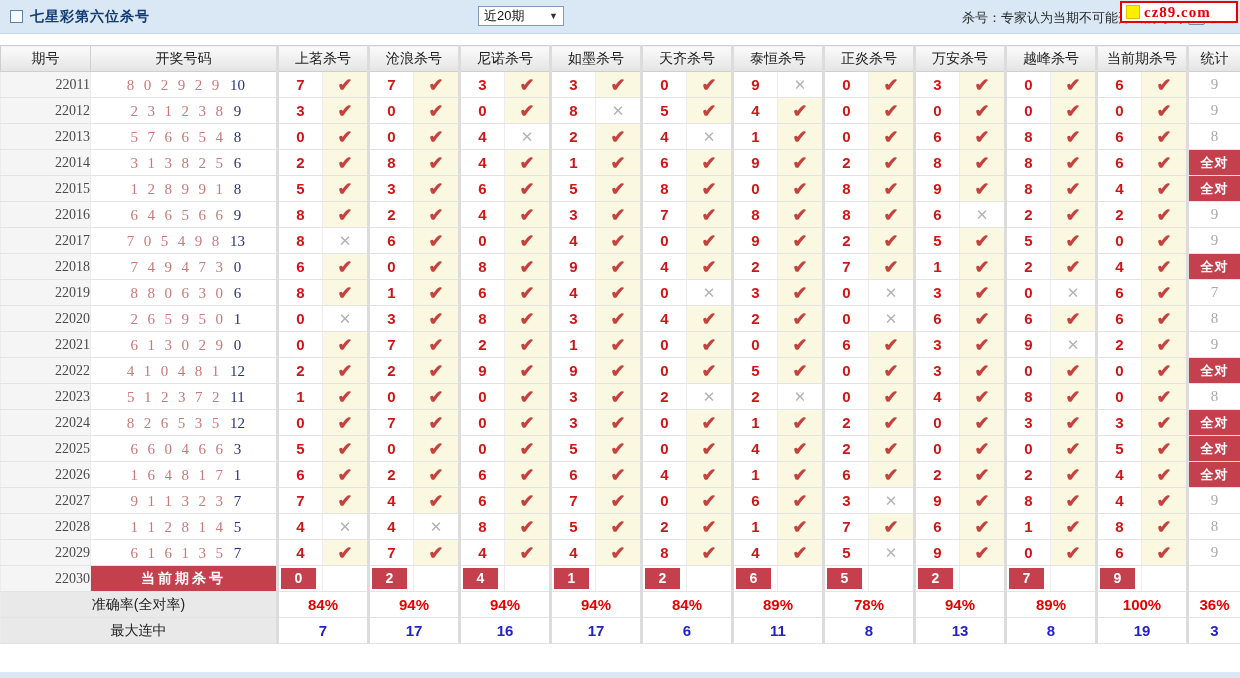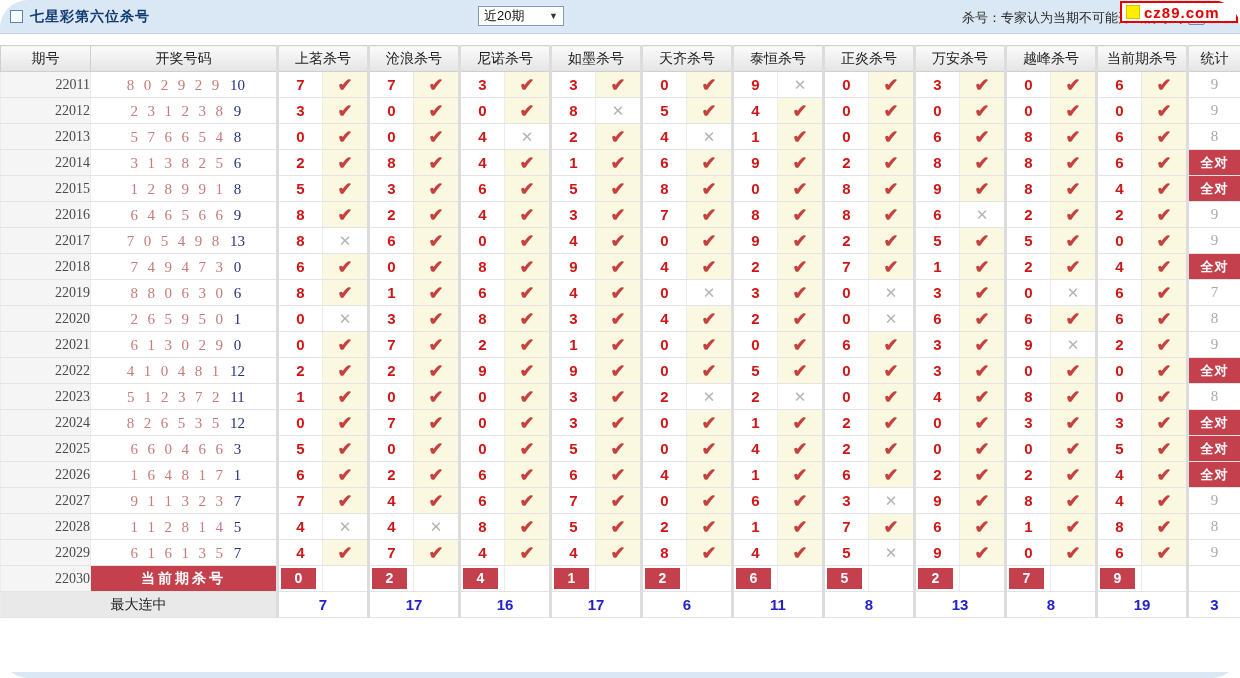--- a/index.html
+++ b/index.html
@@ -1,29 +1,29 @@
 <!DOCTYPE html>
 <html style="--topbar-bg: #d9e8f4; --title-navy: #123a73; --kill-red: #cf1616; --check-red: #c6423e; --miss-gray: #b3b3b3; --hit-bg: #fbf8e2; --badge-red: #c5404d; --draw-digit: #c97a7a; --draw-last: #26337f; --percent-red: #e60000; --streak-blue: #2222cc; --logo-red: #e60000; --logo-yellow: #ffee00;"><head>
 <meta charset="utf-8">
 <style>
   html,body{margin:0;padding:0;background:#fff;font-family:"Liberation Sans",sans-serif;}
-  .screen{position:relative;width:1240px;height:678px;background:#fff;overflow:hidden;border-radius:28px;}
+  .screen{position:relative;width:1240px;height:678px;background:#fff;overflow:hidden;}
 
   
   .topbar{position:absolute;left:0;top:0;width:1240px;height:33px;background:var(--topbar-bg);border-bottom:1px solid #c3d6e8;}
   .chk{position:absolute;left:10px;top:10px;width:11px;height:11px;background:#f6fbff;border:1px solid #5b84b5;}
   .title{position:absolute;left:30px;top:8px;font-size:14px;font-weight:bold;color:var(--title-navy);letter-spacing:1px;}
   .range-dd{position:absolute;left:478px;top:6px;width:86px;height:20px;background:#fff;border:1px solid #7f9db9;display:flex;align-items:center;justify-content:space-between;padding:0 5px;font-size:13px;color:#111;cursor:pointer;box-sizing:border-box;}
   .range-dd .arrow{font-size:9px;color:#333;}
   .note-wrap{position:absolute;right:6px;top:9px;display:flex;align-items:center;gap:5px;font-size:13px;color:#2b2b2b;white-space:nowrap;}
   .mini-icon{display:inline-block;width:15px;height:12px;background:#9db4c8;border:1px solid #6f8aa5;border-radius:2px;box-shadow:inset 0 0 0 2px #dfeaf2;}
   .note-suffix{color:#8d9db0;font-size:12px;}
   .logo{position:absolute;right:2px;top:1px;width:106px;height:18px;background:#fff;border:2px solid var(--logo-red);display:flex;align-items:center;gap:4px;padding:0 4px;z-index:3;}
   .logo-sq{width:12px;height:12px;background:var(--logo-yellow);border:1px solid #d9c400;}
-  .logo-text{color:var(--logo-red);font-family:Liberation Sans, sans-serif;font-weight:bold;font-size:15px;letter-spacing:1px;text-align:center;}
+  .logo-text{color:var(--logo-red);font-family:Liberation Serif, serif;font-weight:bold;font-size:15px;letter-spacing:1px;text-align:center;}
 
   
   .table-wrap{position:absolute;left:0;top:45px;width:1240px;}
   table.kt{border-collapse:collapse;table-layout:fixed;width:1240px;border:1px solid #c9c9c9;}
   .kt th{height:25px;background:linear-gradient(#fbfbfb,#e4e4e4);border:1px solid #cfcfcf;font-weight:normal;font-size:14px;color:#1c1c1c;padding:0;}
   .kt td{height:25px;border-top:1px solid #e3e3e3;border-bottom:1px solid #e3e3e3;border-left:1px solid #ececec;border-right:1px solid #ececec;text-align:center;padding:0;overflow:hidden;white-space:nowrap;}
   .kt th.grp, .kt td.gstart{border-left:3px solid #dcdcdc;}
   .kt td.period{background:#f5f5f5;color:#4a4a4a;font-family:"Liberation Serif",serif;font-size:14px;text-align:right;}
   .kt td.draw{background:#fff;}
   .dm{display:inline-block;width:17px;color:var(--draw-digit);font-family:"Liberation Serif",serif;font-size:15px;}
@@ -631,20 +631,34 @@
               <div class="kbadge">7</div>
             </td>
             <td class="kmark"></td>
             <td class="gstart">
               <div class="kbadge">9</div>
             </td>
             <td class="kmark"></td>
             <td class="stat gstart"></td>
           </tr>
           <tr>
+            <td class="slabel" colspan="2">准确率(全对率)</td>
+            <td class="pct gstart" colspan="2">84%</td>
+            <td class="pct gstart" colspan="2">94%</td>
+            <td class="pct gstart" colspan="2">94%</td>
+            <td class="pct gstart" colspan="2">94%</td>
+            <td class="pct gstart" colspan="2">84%</td>
+            <td class="pct gstart" colspan="2">89%</td>
+            <td class="pct gstart" colspan="2">78%</td>
+            <td class="pct gstart" colspan="2">94%</td>
+            <td class="pct gstart" colspan="2">89%</td>
+            <td class="pct gstart" colspan="2">100%</td>
+            <td class="pct gstart">36%</td>
+          </tr>
+          <tr>
             <td class="slabel" colspan="2">最大连中</td>
             <td class="streak gstart" colspan="2">7</td>
             <td class="streak gstart" colspan="2">17</td>
             <td class="streak gstart" colspan="2">16</td>
             <td class="streak gstart" colspan="2">17</td>
             <td class="streak gstart" colspan="2">6</td>
             <td class="streak gstart" colspan="2">11</td>
             <td class="streak gstart" colspan="2">8</td>
             <td class="streak gstart" colspan="2">13</td>
             <td class="streak gstart" colspan="2">8</td>

